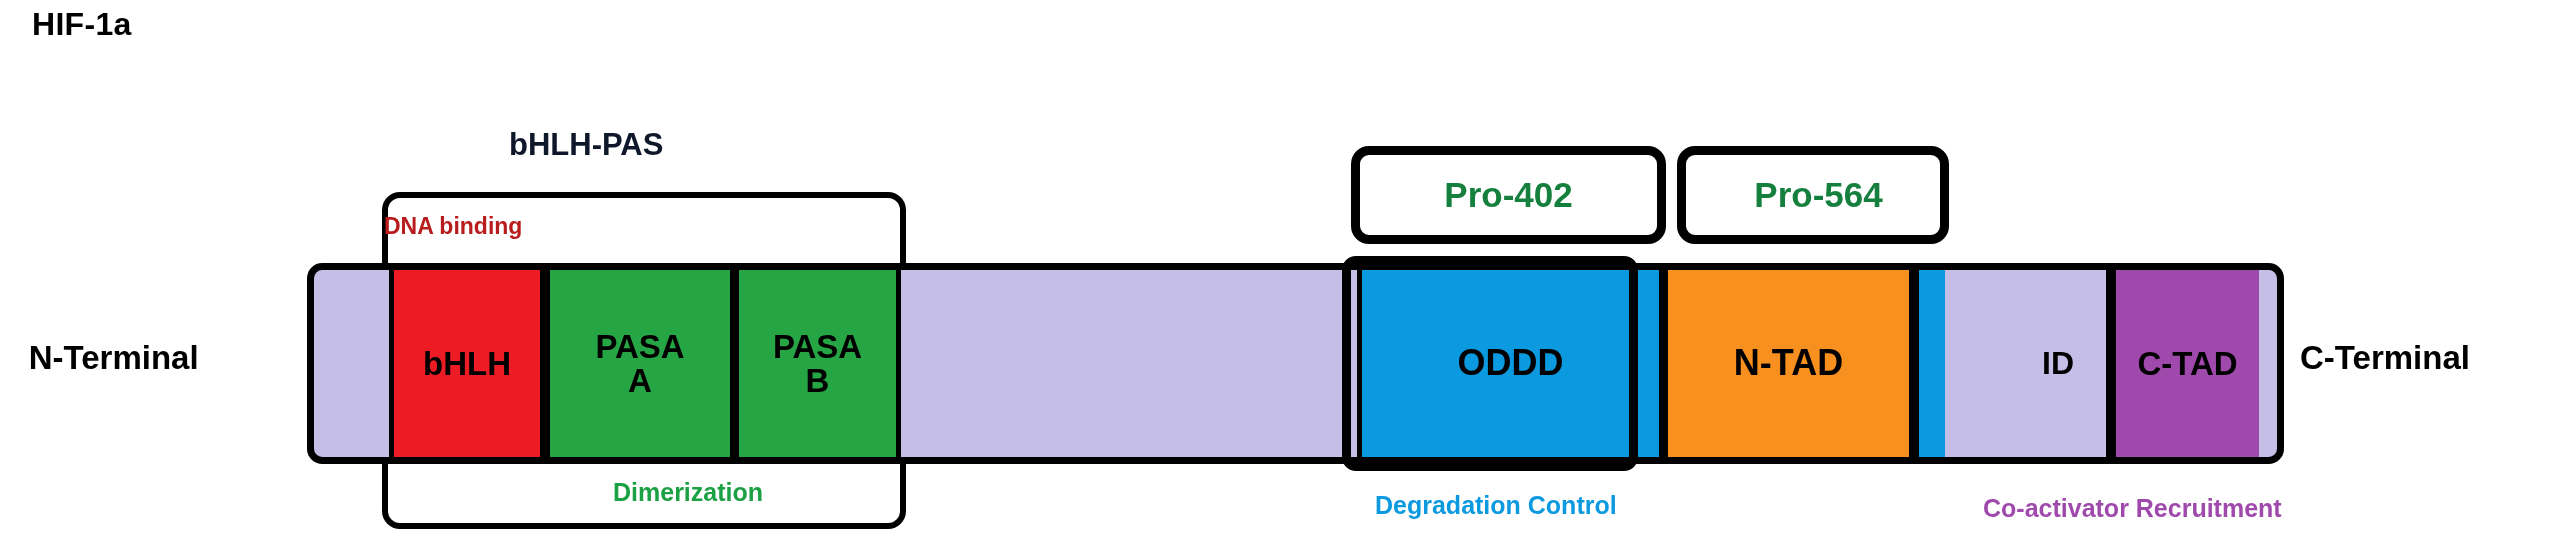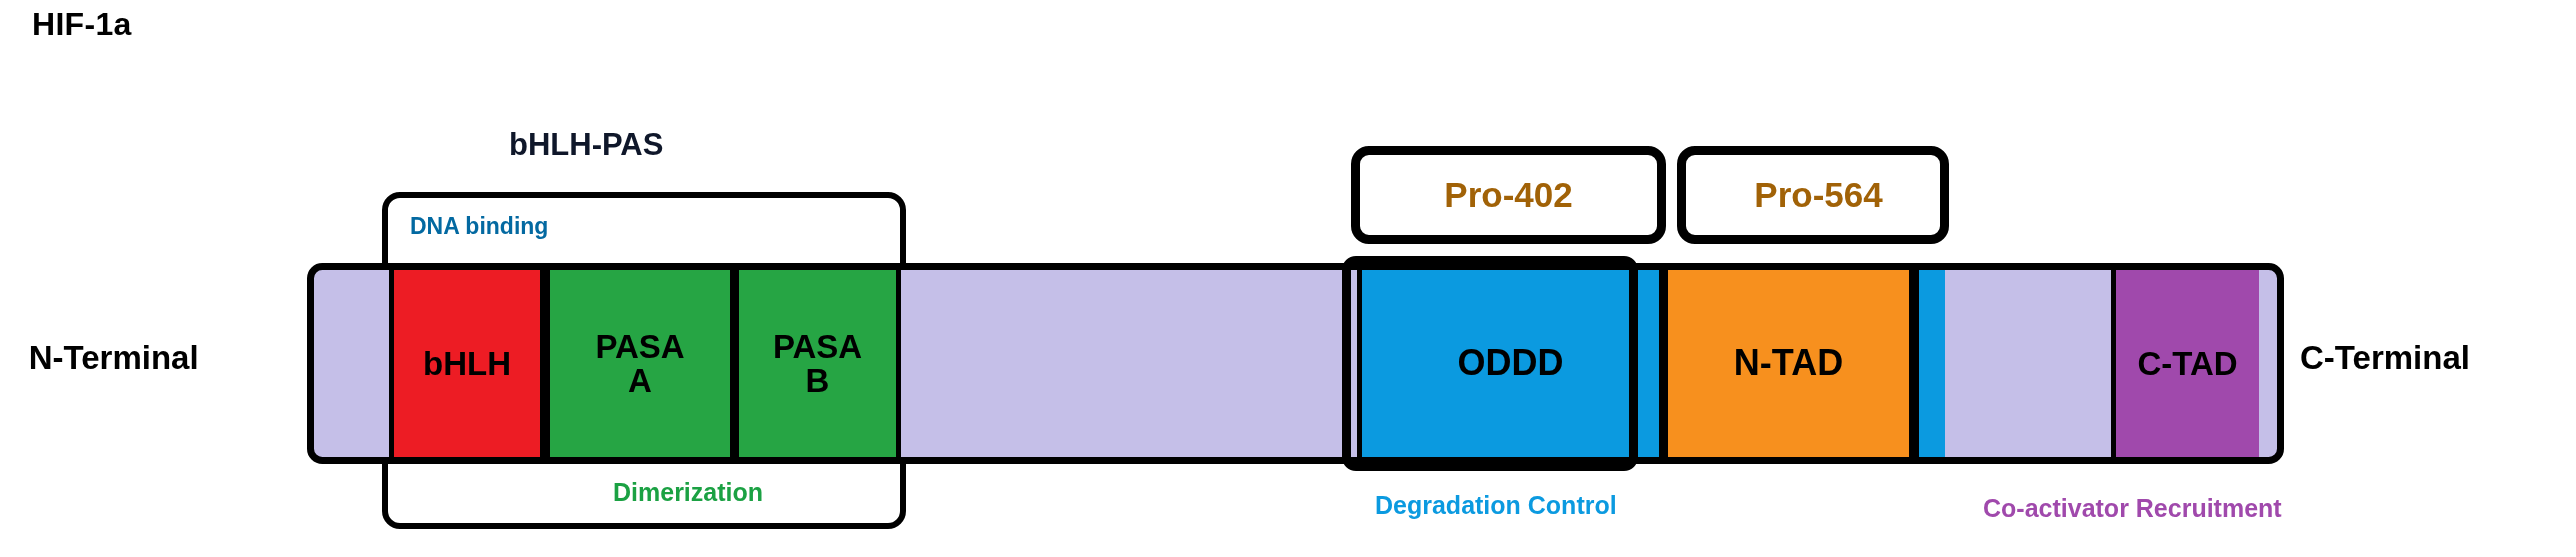--- a/index.html
+++ b/index.html
@@ -84,38 +84,38 @@
     border-radius:18px;
     box-sizing:border-box;
     background:transparent;
     pointer-events:none;
   }
   #bhlh-pas-title{
     position:absolute;left:509px;top:127px;
     font-size:31px;font-weight:bold;color:#0f172a;white-space:nowrap;
   }
   #dna-binding-label{
-    position:absolute;left:410px;top:213px;
-    font-size:23px;font-weight:bold;color:#0369a1;white-space:nowrap;
+    position:absolute;left:384px;top:213px;
+    font-size:23px;font-weight:bold;color:#b91c1c;white-space:nowrap;
   }
   #dimerization-label{
     position:absolute;left:613px;top:478px;
     font-size:25px;font-weight:bold;color:#1ba143;white-space:nowrap;
   }
 
   
   .pro-pill{
     position:absolute;
     height:98px;
     border:9px solid #000;
     border-radius:18px;
     background:#ffffff;
     box-sizing:border-box;
     display:flex;align-items:center;justify-content:center;
-    font-size:35px;font-weight:bold;color:#a16207;
+    font-size:35px;font-weight:bold;color:#15803d;
     white-space:nowrap;
   }
   #pro-402{left:1351px;top:146px;width:315px;}
   #pro-564{left:1677px;top:146px;width:272px;padding-left:11px;}
 
   
   .annotation{
     position:absolute;
     font-size:25px;font-weight:bold;white-space:nowrap;margin-top:9px;
   }
@@ -157,20 +157,23 @@
       <div class="domain" id="dom-oddd">
         <span class="dl">ODDD</span>
       </div>
 
       <div class="domain" id="dom-ntad">
         <span class="dl">N-TAD</span>
       </div>
 
       <div class="domain" id="dom-blue2"></div>
 
+      <div class="domain" id="dom-id">
+        <span class="dl">ID</span>
+      </div>
 
       <div class="domain" id="dom-ctad">
         <span class="dl">C-TAD</span>
       </div>
 
     </div>
   </div>
 
   <div id="degradation-outline"></div>
 

